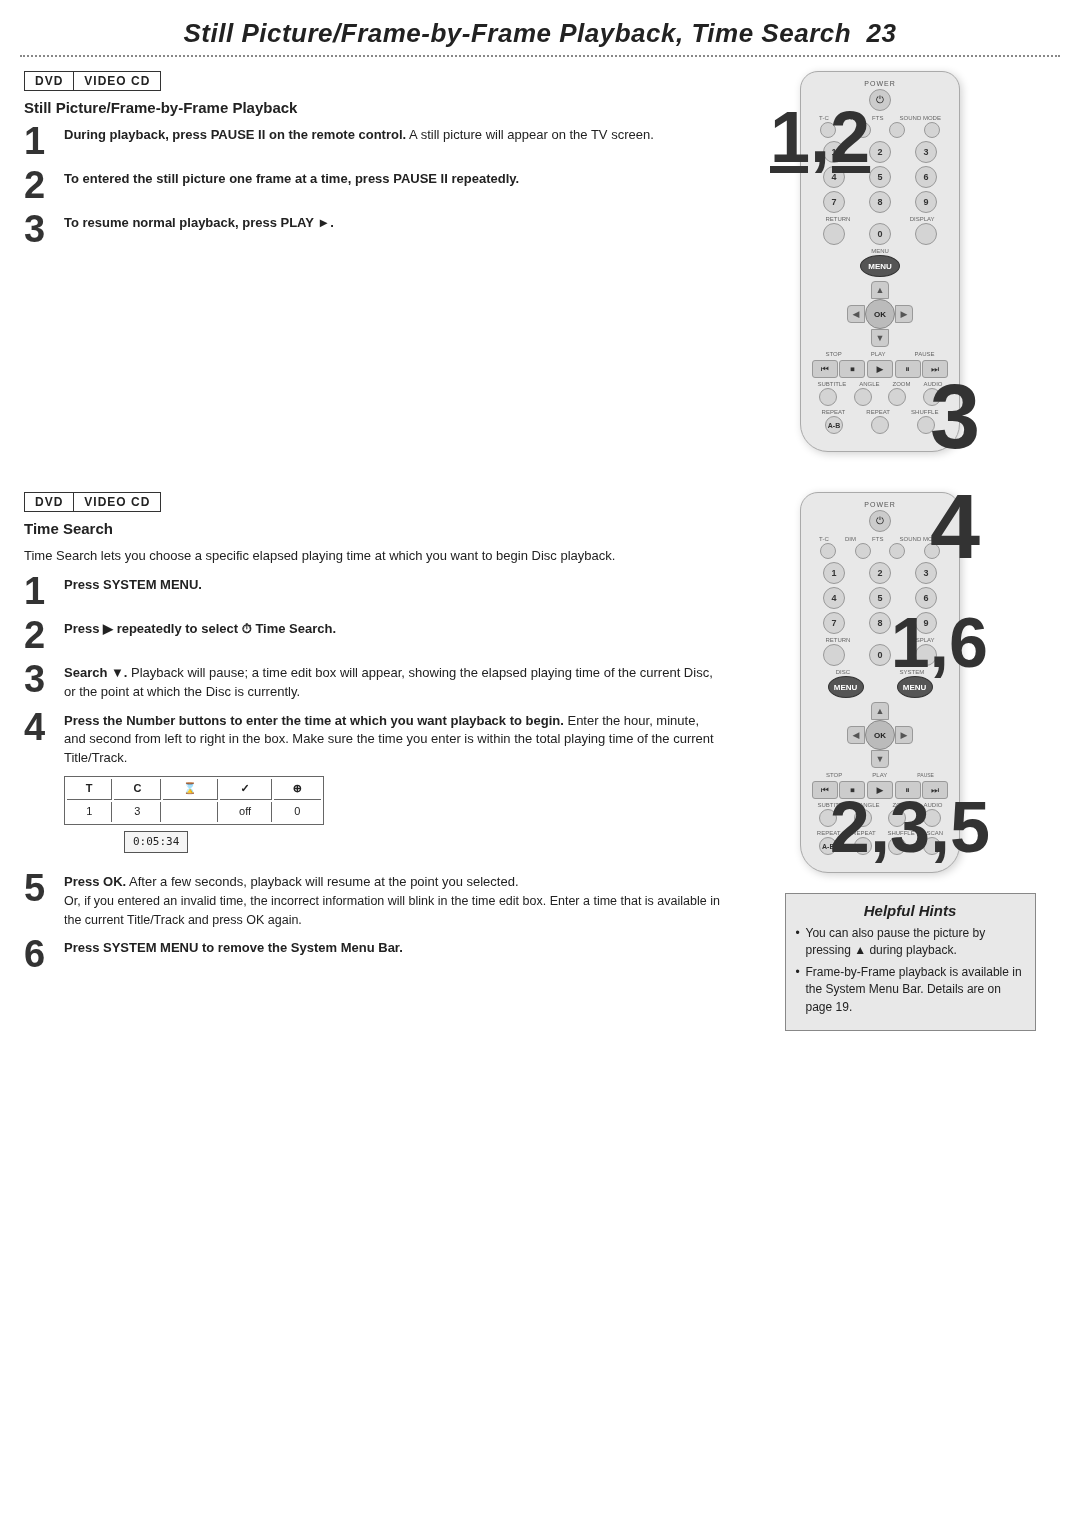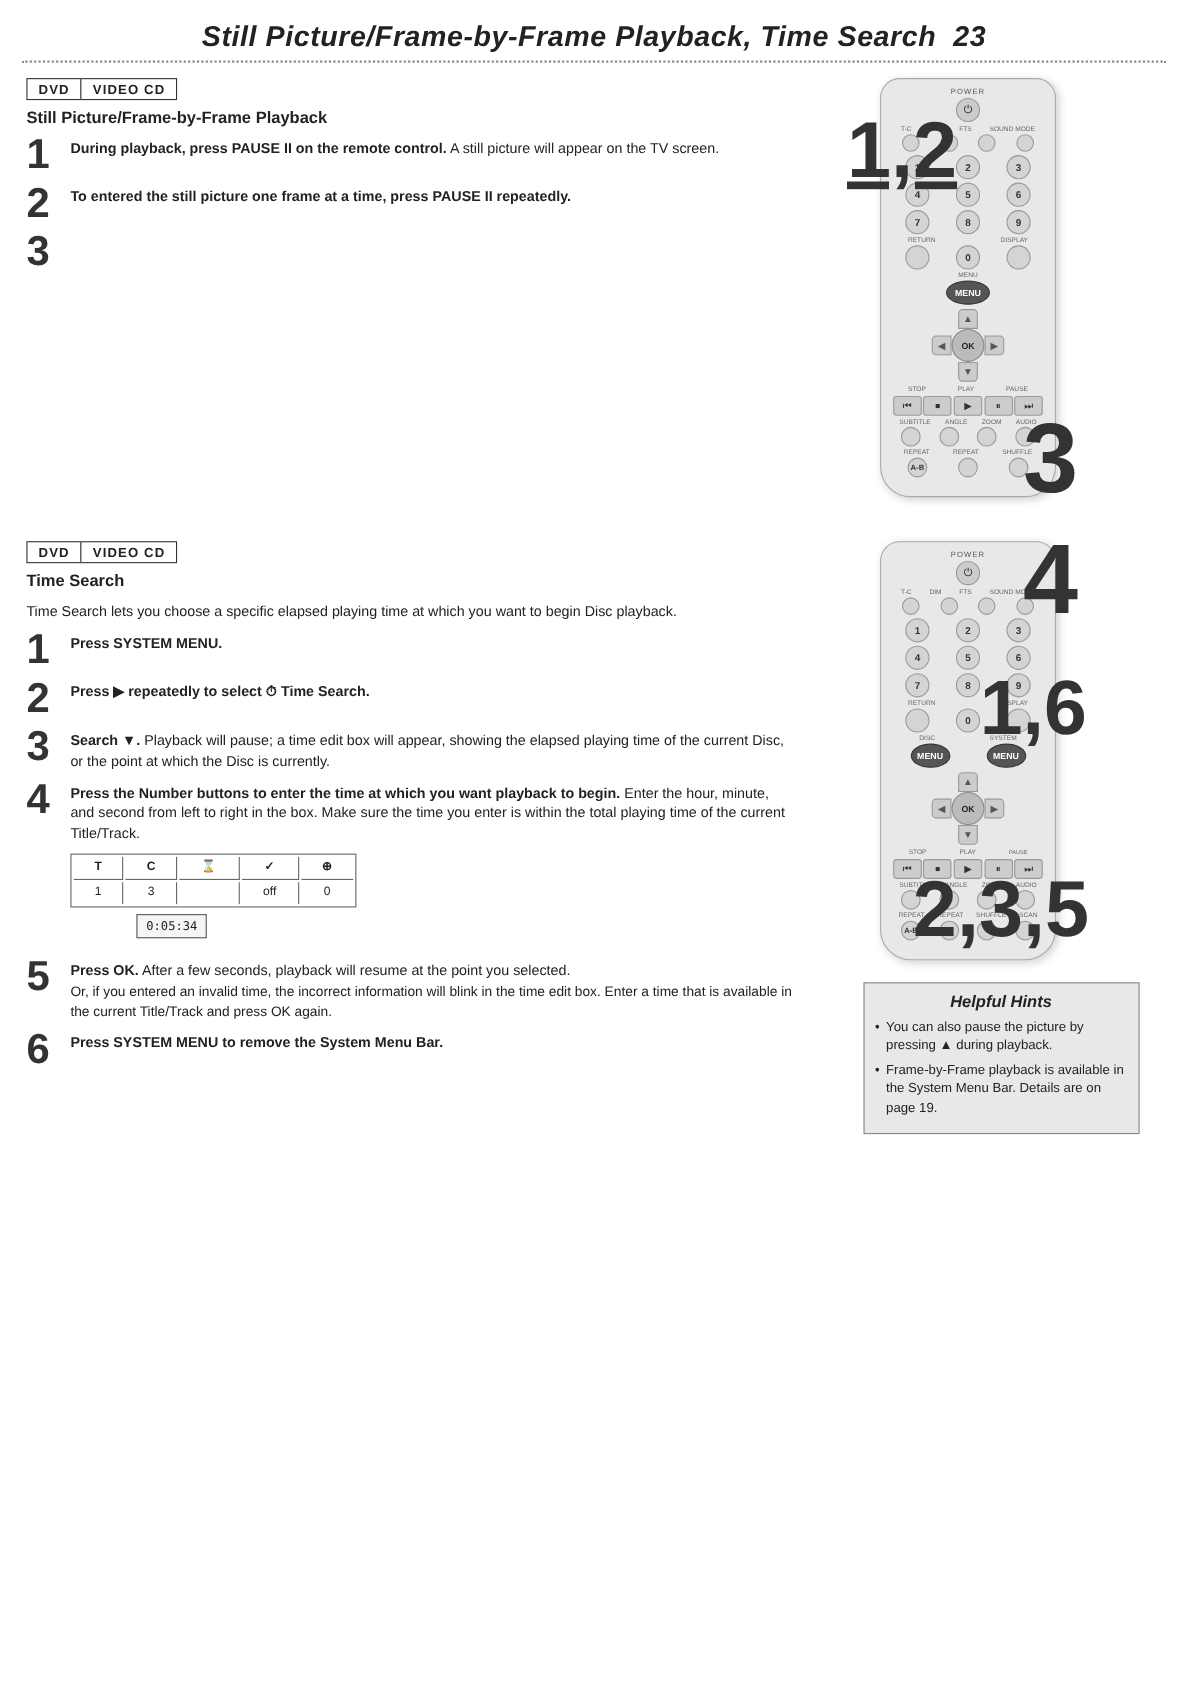--- a/index.html
+++ b/index.html
@@ -387,20 +387,23 @@
 
     <div class="step">
       <div class="step-num">2</div>
       <div class="step-content">
         <b>To entered the still picture one frame at a time, press PAUSE II repeatedly.</b>
       </div>
     </div>
 
     <div class="step">
       <div class="step-num">3</div>
+      <div class="step-content">
+        <b>To resume normal playback, press PLAY ►.</b>
+      </div>
     </div>
   </div>
 
   <div class="top-right">
     <div class="remote-col-wrap" style="position:relative; margin-right:60px;">
 
       <div class="overlay-num-12">1,2</div>
 
       <div class="remote">
         <div class="remote-top-label">POWER</div>

